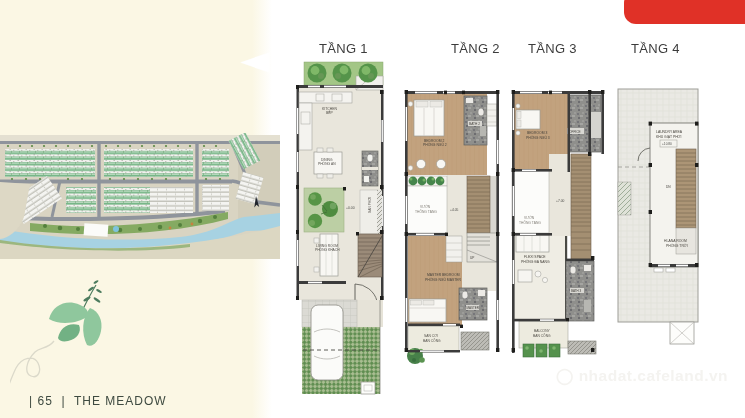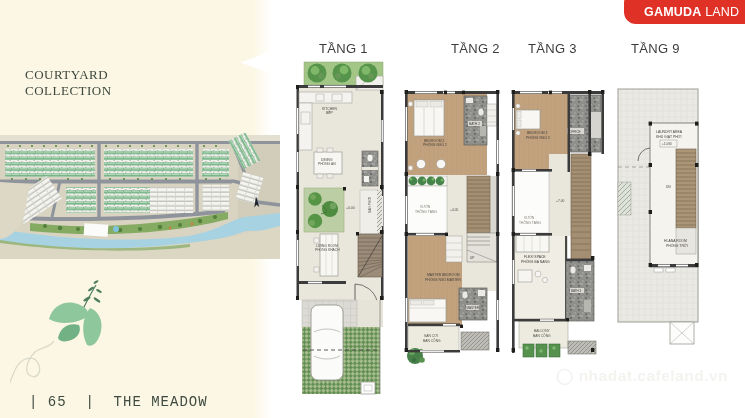--- a/index.html
+++ b/index.html
@@ -13,23 +13,20 @@
 </head>
 <body>
 <div id="page">
 
   <div class="abs" style="left:0;top:0;width:274px;height:418px;
     background:linear-gradient(90deg,#fbf7e4 0 252px,rgba(251,247,228,0) 272px);"></div>
 
   <div class="abs" style="left:240px;top:52px;width:30px;height:21px;background:#fff;
     clip-path:polygon(100% 0,0 50%,100% 100%);filter:blur(1.5px);"></div>
 
-  <div class="abs" style="left:25px;top:67px;width:220px;font-family:'Liberation Serif',serif;
-    font-size:13px;line-height:16px;letter-spacing:0.5px;color:#3b463c;">
-    COURTYARD<br>COLLECTION</div>
 
   <svg class="abs" style="left:0;top:133px;" width="280" height="126" viewBox="0 0 280 126">
     <defs>
       <pattern id="rows" width="8" height="5.6" patternUnits="userSpaceOnUse">
         <rect width="8" height="5.6" fill="#f2f2ef"></rect>
         <rect y="1.2" width="8" height="3.2" fill="#76b687"></rect>
         <rect y="2" width="8" height="0.8" fill="#c2dfc7"></rect>
         <rect x="1.5" y="4.4" width="1.4" height="1" fill="#a9a9a2"></rect>
         <rect x="5" y="0.2" width="1.4" height="1" fill="#b5b5ad"></rect>
         <rect x="3.2" y="1.5" width="0.8" height="0.8" fill="#55824f"></rect>
@@ -162,32 +159,30 @@
       <ellipse cx="86" cy="7" rx="2.8" ry="1.1" transform="rotate(-30 86 7)"></ellipse>
     </g>
 
     <path d="M39,44 C42,32 53,26 64,28 C73,30 79,34 78,41 C70,48 50,51 39,44 Z" fill="#8fc79d"></path>
 
     <path d="M80,33 C89,36 93,46 91,56 C89,66 83,73 77,70 C71,59 72,42 80,33 Z" fill="#8fc79d"></path>
 
     <path d="M48,63 C50,53 58,47 69,50 C72,57 67,64 58,66 C53,67 49,66 48,63 Z" fill="#72b184"></path>
   </svg>
 
-  <div class="abs" style="left:29px;top:394px;font-family:Liberation Mono, monospace;
-    font-size:14px;letter-spacing:1px;color:#3e4a40;">| 65&nbsp; |&nbsp; THE MEADOW</div>
+  <div class="abs" style="left:29px;top:394px;font-family:Liberation Sans, sans-serif;
+    font-size:12px;letter-spacing:1px;color:#3e4a40;">| 65&nbsp; |&nbsp; THE MEADOW</div>
 
   <div class="abs" style="left:624px;top:-9px;width:140px;height:33px;background:#e03127;
     border-radius:12px;"></div>
-  <div class="abs" style="left:644px;top:5px;font-size:12.5px;color:#fff;letter-spacing:.2px;white-space:nowrap;">
-    <b>GAMUDA</b> <span style="font-weight:400">LAND</span></div>
 
   <div class="ptitle" style="left:319px;">TẦNG 1</div>
   <div class="ptitle" style="left:427px;margin-left:24px;">TẦNG 2</div>
   <div class="ptitle" style="left:528px;">TẦNG 3</div>
-  <div class="ptitle" style="left:631px;">TẦNG 9</div>
+  <div class="ptitle" style="left:631px;">TẦNG 4</div>
 
   <svg id="plan1" class="abs" style="left:294px;top:60px;" width="92" height="336" viewBox="294 60 92 336">
     <defs>
       <pattern id="gcrete" width="4.2" height="4.2" patternUnits="userSpaceOnUse">
         <rect width="4.2" height="4.2" fill="#aabe92"></rect>
         <path d="M2.1 0 L4.2 2.1 L2.1 4.2 L0 2.1 Z" fill="#5f8d50"></path>
       </pattern>
       <pattern id="mottle" width="8" height="8" patternUnits="userSpaceOnUse">
         <rect width="8" height="8" fill="#8f8f8c"></rect>
         <rect x="1" y="1" width="2" height="2" fill="#76767a"></rect>

